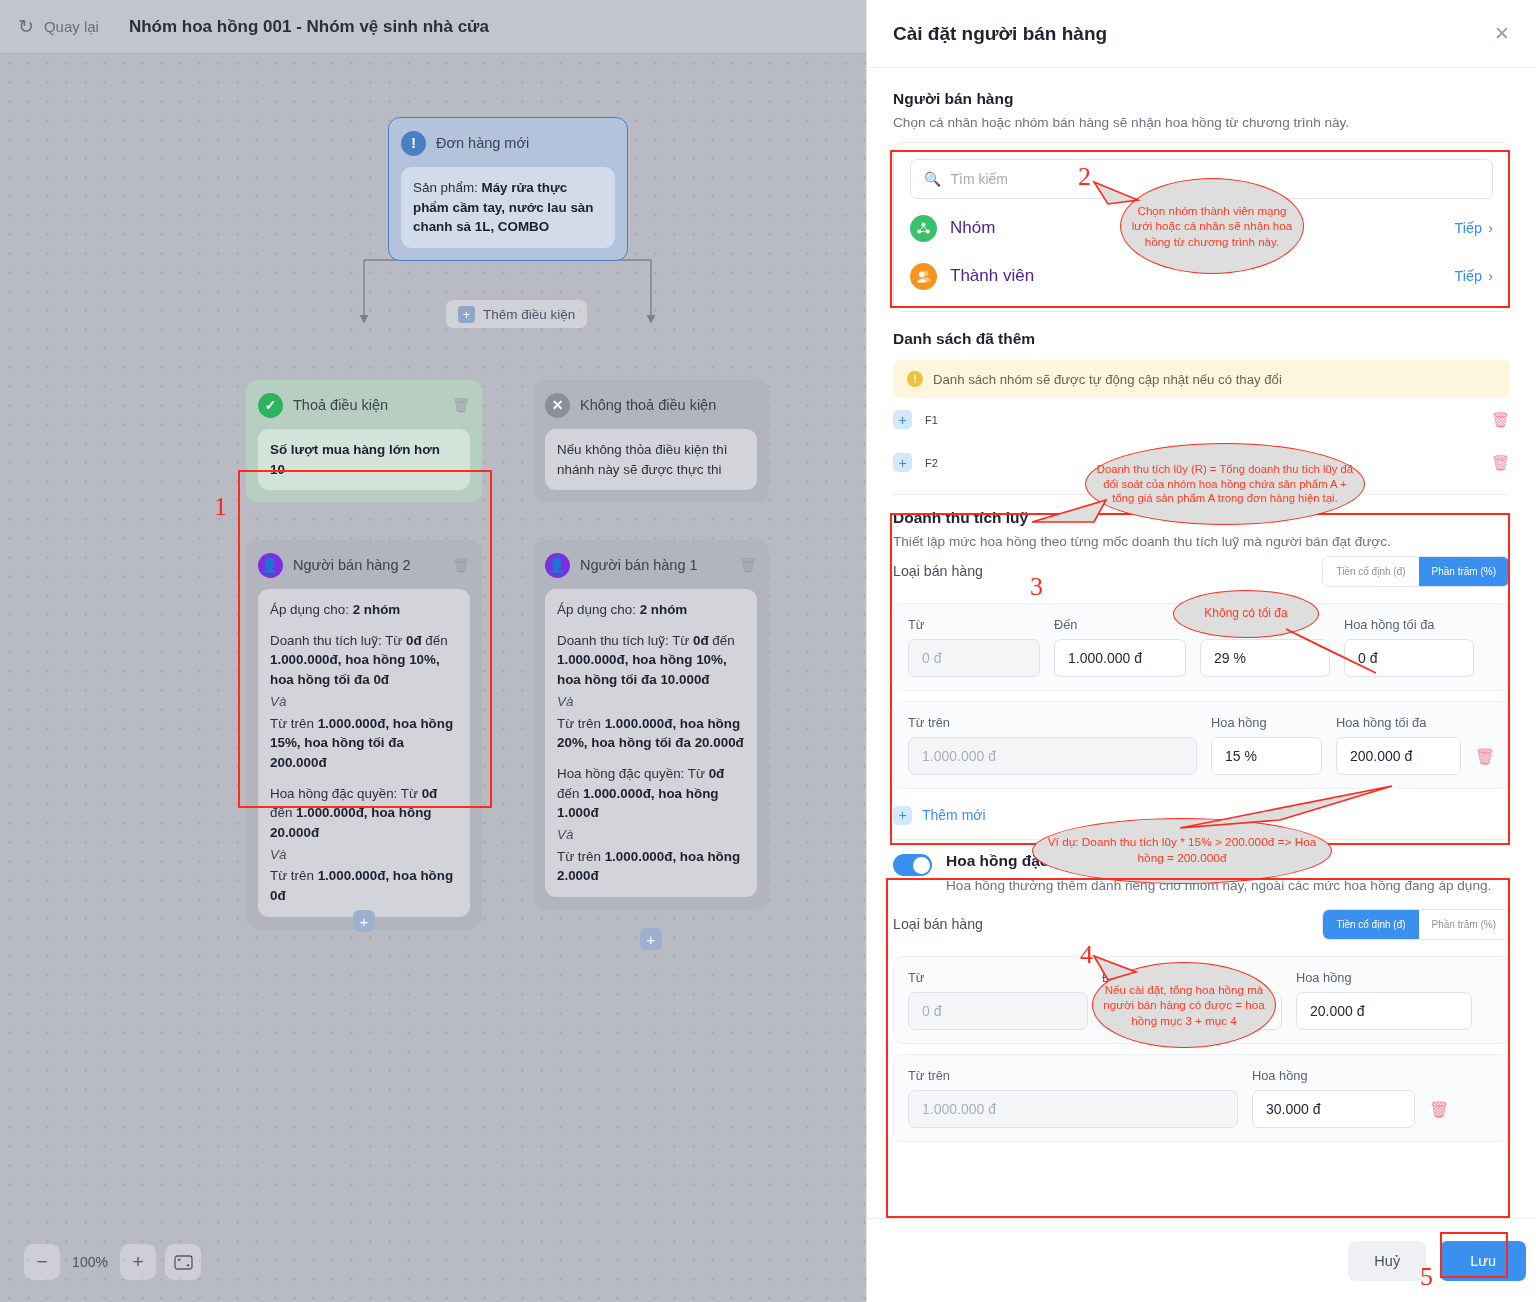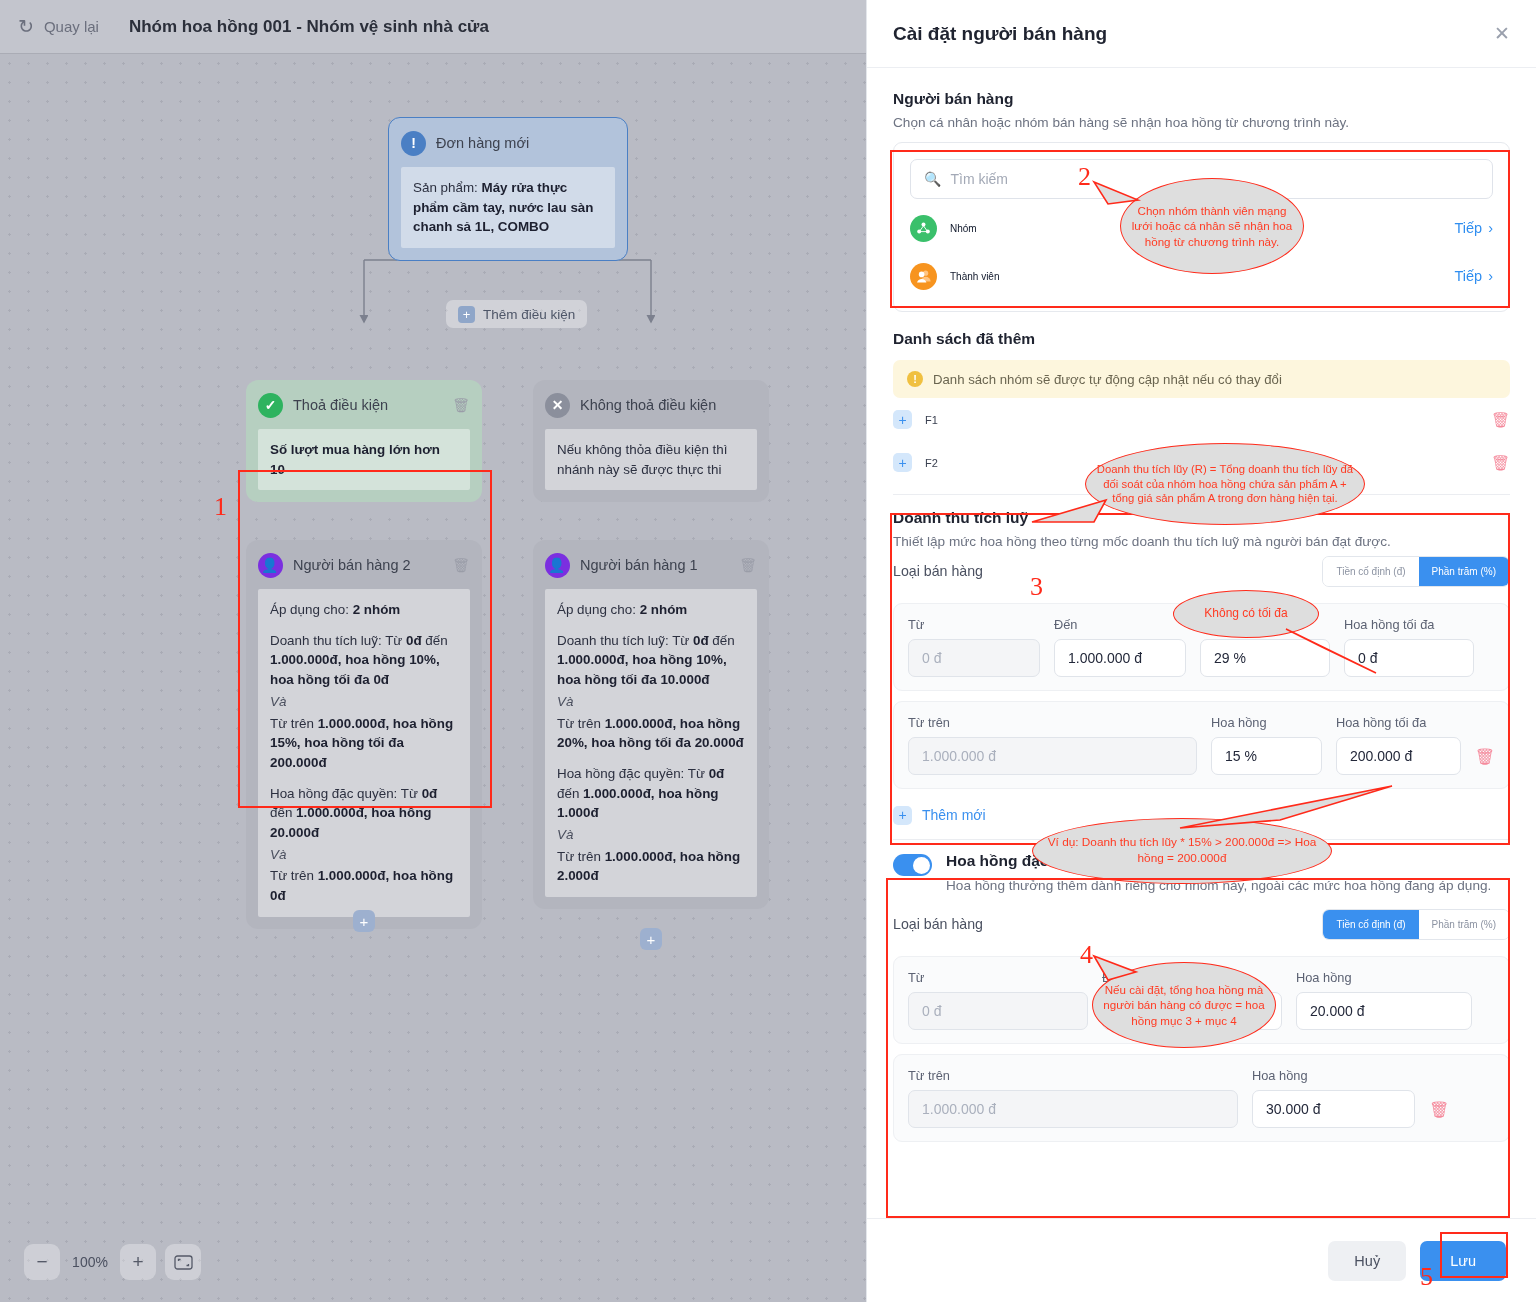--- a/index.html
+++ b/index.html
@@ -41,21 +41,21 @@
   .node{ position:absolute; border-radius:12px; padding:10px 12px 12px 12px; }
   .node-head{ display:flex; align-items:center; gap:10px; height:30px; }
   .node-badge{
     width:25px;height:25px;border-radius:50%;
     display:flex;align-items:center;justify-content:center;
     color:#fff;font-size:14px;font-weight:bold;flex:none;
   }
   .node-title{ font-size:14.5px; color:#3d424f; font-weight:500; }
   .node-trash{ margin-left:auto; color:#9a9da8; font-size:14px; }
   .node-body{
-    margin-top:9px; border-radius:2px; padding:11px 12px;
+    margin-top:9px; border-radius:11px; padding:11px 12px;
     background:rgba(255,255,255,0.42);
     font-size:13.4px; line-height:1.47; color:#2c3040;
   }
   .node-body b{ font-weight:bold; color:#1d2030; }
   .node-body .ital{ font-style:italic; color:#4a4f5e; }
   .node-body p{ margin:0; }
   .node-body p + p { margin-top:2px; }
   .node-body .gap{ height:11px; }
 
   
@@ -107,40 +107,40 @@
   }
   #panel-header{
     height:68px; flex:none; display:flex; align-items:center;
     padding:0 26px; border-bottom:1px solid #eceef2;
   }
   #panel-title{ font-size:19px; font-weight:bold; color:#1f2330; }
   #panel-close{ margin-left:auto; font-size:19px; color:#9aa0ad; }
   #panel-scroll{ flex:1 1 auto; padding:22px 26px 8px 26px; overflow:hidden; position:relative; }
   #panel-footer{
     height:84px; flex:none; display:flex; align-items:center; justify-content:flex-end;
-    gap:14px; padding:0 30px; border-top:1px solid #eceef2;
+    gap:14px; padding:0 10px; border-top:1px solid #eceef2;
   }
   .sec-title{ font-size:15.5px; font-weight:bold; color:#1f2330; }
   .sec-desc{ font-size:13.6px; color:#6d7382; margin-top:7px; }
 
   .box{ border:1px solid #e6e9ee; border-radius:9px; margin-top:12px; padding:16px; }
 
   .search-field{
     height:40px; border:1px solid #dfe3ea; border-radius:7px;
     display:flex; align-items:center; gap:9px; padding:0 13px;
   }
   .search-field .mag{ color:#a3a9b6; font-size:14px; }
   .search-field .ph{ font-size:14px; color:#a3a9b6; }
 
   .opt-row{ display:flex; align-items:center; height:38px; margin-top:10px; }
   .opt-ic{
     width:27px;height:27px;border-radius:50%;flex:none;margin-right:13px;
     display:flex;align-items:center;justify-content:center;
   }
-  .opt-lbl{ font-size:10px; color:#0f172a; }
+  .opt-lbl{ font-size:17px; color:#4c1d95; }
   .opt-next{ margin-left:auto; font-size:14.5px; color:#2f8ef0; display:flex; align-items:center; gap:6px; }
 
   .sub-label{ font-size:13.4px; color:#6d7382; margin-top:6px; }
 
   .warn-bar{
     margin-top:12px; background:#fdf6dd; border-radius:7px; height:38px;
     display:flex; align-items:center; gap:10px; padding:0 14px;
   }
   .warn-ic{
     width:16px;height:16px;border-radius:50%;background:#f0c040;color:#fff;

